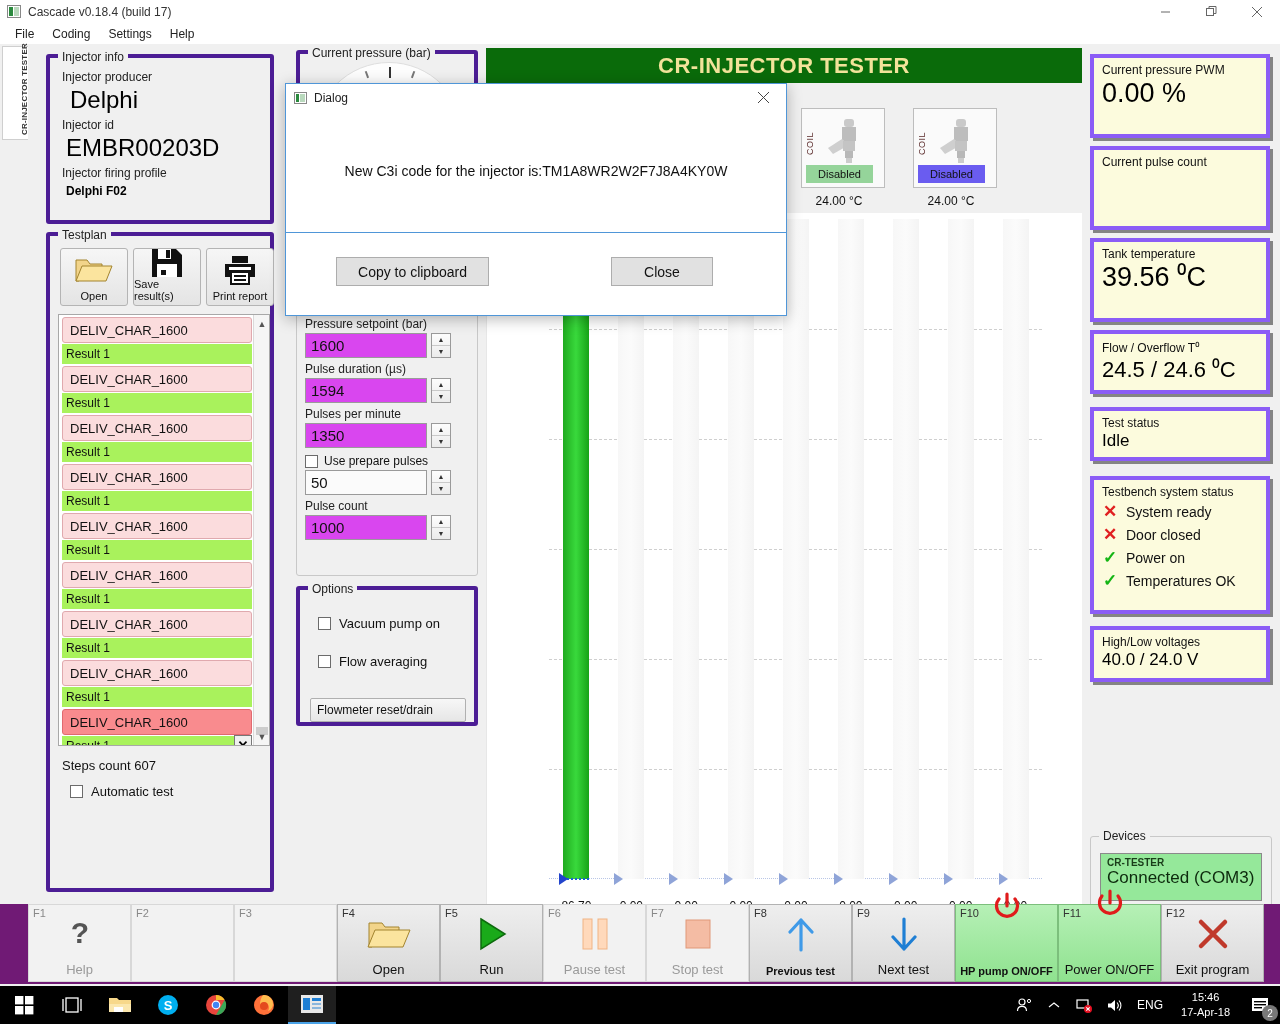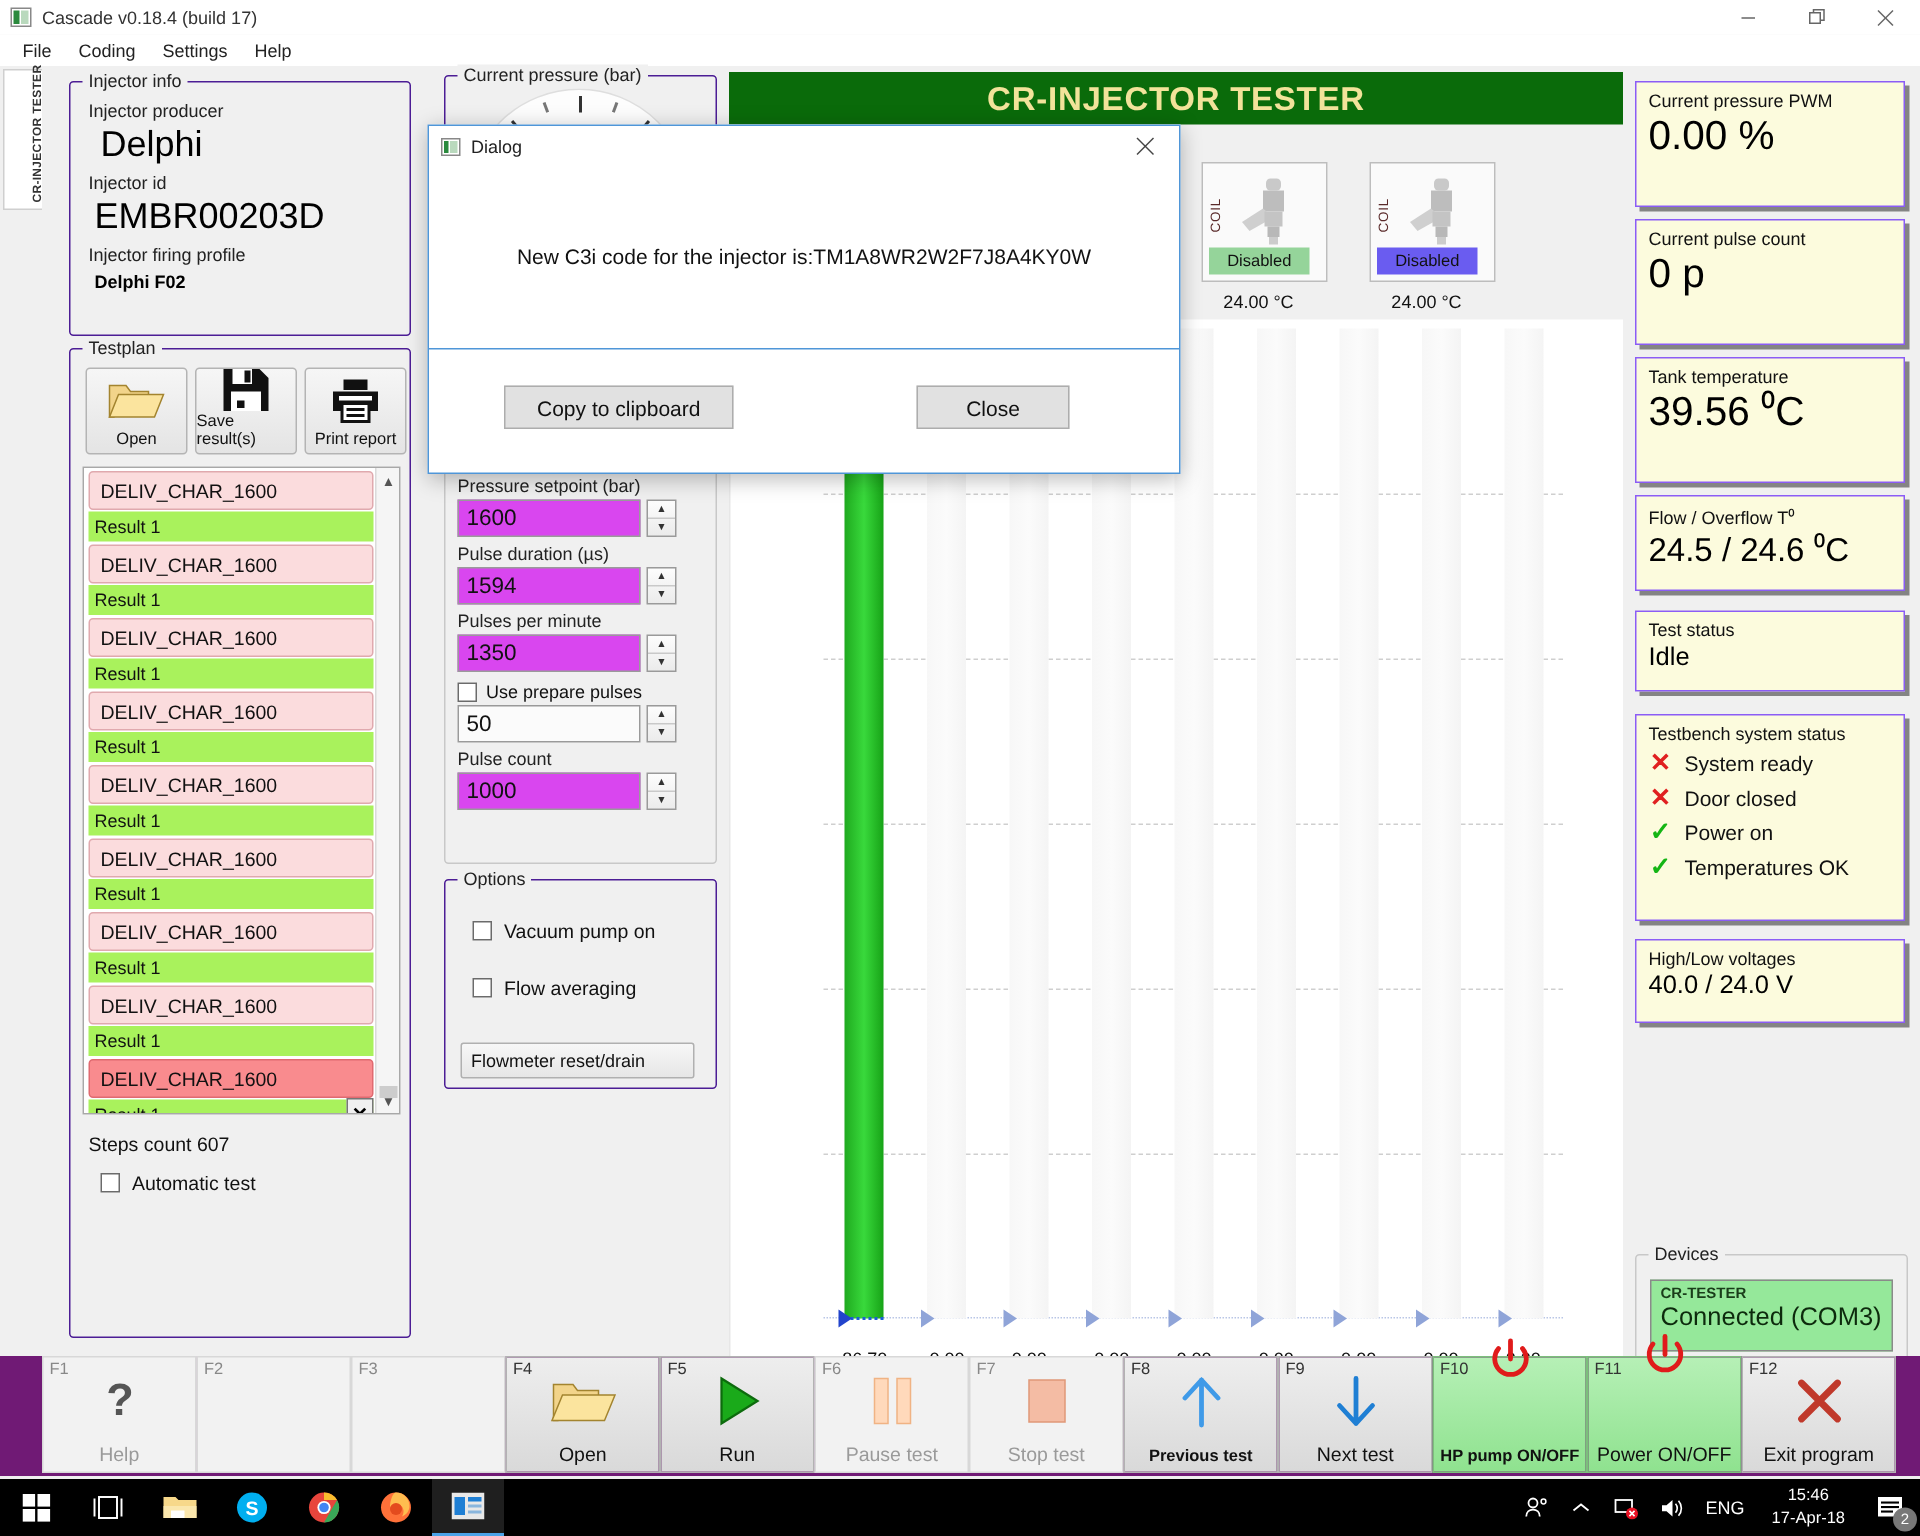--- a/index.html
+++ b/index.html
@@ -56,21 +56,21 @@
   }
   .vtab span {
     display: block; font-size: 8px; font-weight: bold; color: #333;
     transform: rotate(-90deg); transform-origin: left top;
     position: absolute; left: 17px; top: 88px; white-space: nowrap;
     letter-spacing: 0.2px;
   }
 
   
   .group {
-    position: absolute; border: 1px solid #4c1d95; border-radius: 3px;
+    position: absolute; border: 4px solid #4c1d95; border-radius: 3px;
     background: #f0f0f0;
   }
   .group > .glabel {
     position: absolute; top: -8px; left: 8px; background: #f0f0f0;
     padding: 0 4px; font-size: 12px; color: #222;
   }
 
   
   #left-col { position: absolute; left: 46px; top: 4px; width: 232px; height: 848px; }
 
@@ -270,21 +270,21 @@
     height: 22px; padding: 0 8px; font-size: 12px; color: #111;
     display: flex; align-items: center; border: 1px solid transparent;
   }
   .tab.active { background: #ffffff; }
   .tab.inactive { background: #eeeeee; border: 1px solid #cfcfcf; border-bottom: none; }
 
   
   #right-col { position: absolute; left: 1088px; top: 4px; width: 188px; height: 848px; }
   .kpi {
     position: absolute; left: 2px; width: 180px; background: #fcfbdd;
-    border: 1px solid #8b5cf6; box-shadow: 3px 3px 0 rgba(0,0,0,0.45);
+    border: 4px solid #8b5cf6; box-shadow: 3px 3px 0 rgba(0,0,0,0.45);
     padding: 5px 8px;
   }
   .kpi .k-title { font-size: 12px; color: #111; }
   .kpi .k-value { font-size: 27px; color: #000; line-height: 1.25; }
   .kpi .k-value.sm { font-size: 22px; }
   .kpi .k-value.xs { font-size: 17px; }
   .status-row {
     display: flex; align-items: center; gap: 8px; font-size: 14px;
     color: #111; margin-top: 2px;
   }
@@ -719,21 +719,20 @@
       </div>
     </div>
 
     <div id="right-col">
       <div class="kpi" style="top:6px;height:84px;">
         <div class="k-title">Current pressure PWM</div>
         <div class="k-value">0.00 %</div>
       </div>
       <div class="kpi" style="top:98px;height:84px;">
         <div class="k-title">Current pulse count</div>
-        <div class="k-value">0 p</div>
       </div>
       <div class="kpi" style="top:190px;height:84px;">
         <div class="k-title">Tank temperature</div>
         <div class="k-value">39.56 ⁰C</div>
       </div>
       <div class="kpi" style="top:282px;height:64px;">
         <div class="k-title">Flow / Overflow T⁰</div>
         <div class="k-value sm">24.5 / 24.6 ⁰C</div>
       </div>
       <div class="kpi" style="top:359px;height:54px;">

